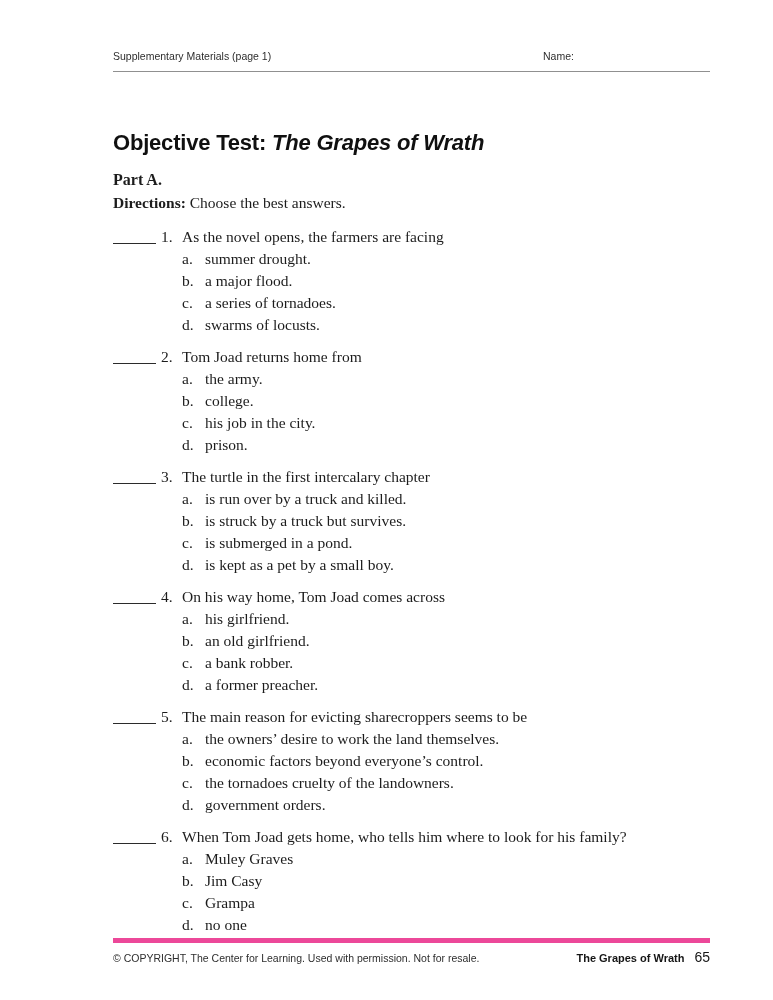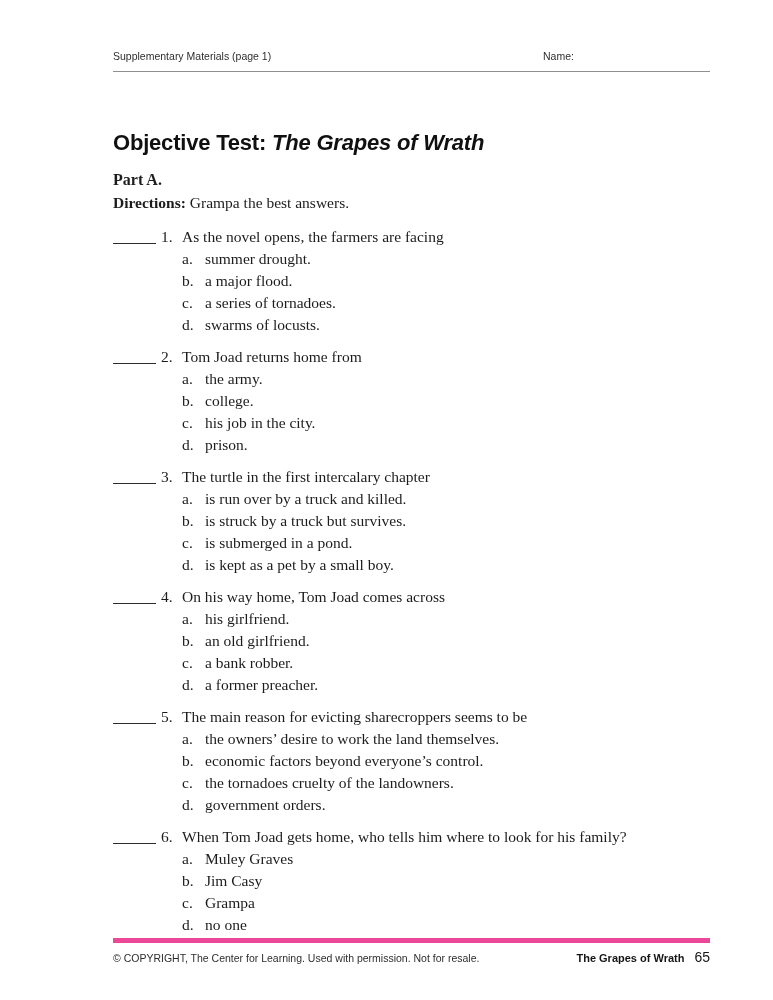--- a/index.html
+++ b/index.html
@@ -106,21 +106,21 @@
       <span>Name:</span>
     </span>
   </div>
 
   <div class="content">
 
     <h1 class="title"><span>Objective Test: </span><span class="title-italic">The Grapes of Wrath</span></h1>
 
     <p class="part-label">Part A.</p>
 
-    <p class="directions"><span class="dir-label">Directions:</span><span> Grampa the best answers.</span></p>
+    <p class="directions"><span class="dir-label">Directions:</span><span> Choose the best answers.</span></p>
 
     <div class="questions">
   <div class="question">
     <div class="q-row">
       <span class="answer-blank"></span>
       <span class="q-num">1.</span>
       <span class="q-text">As the novel opens, the farmers are facing</span>
     </div>
     <div>
   <div class="opt-row">

